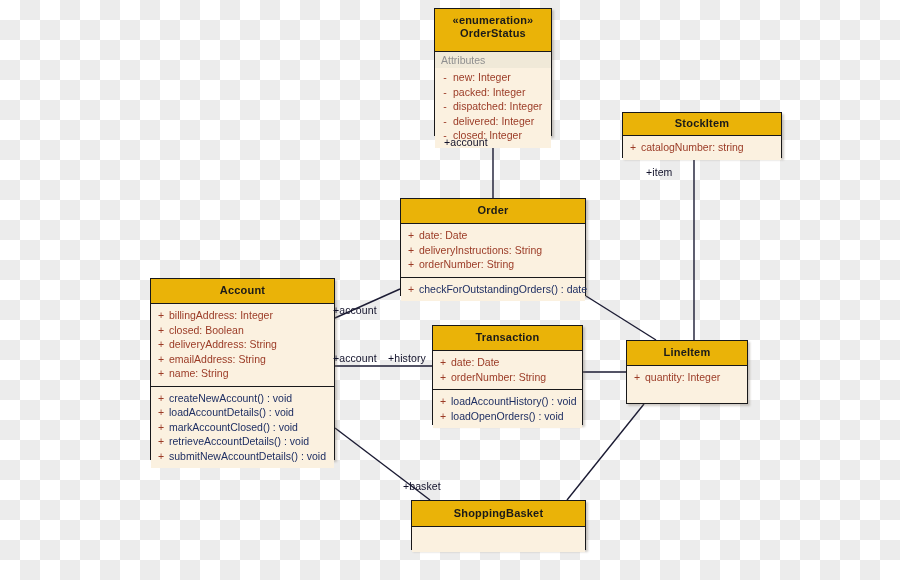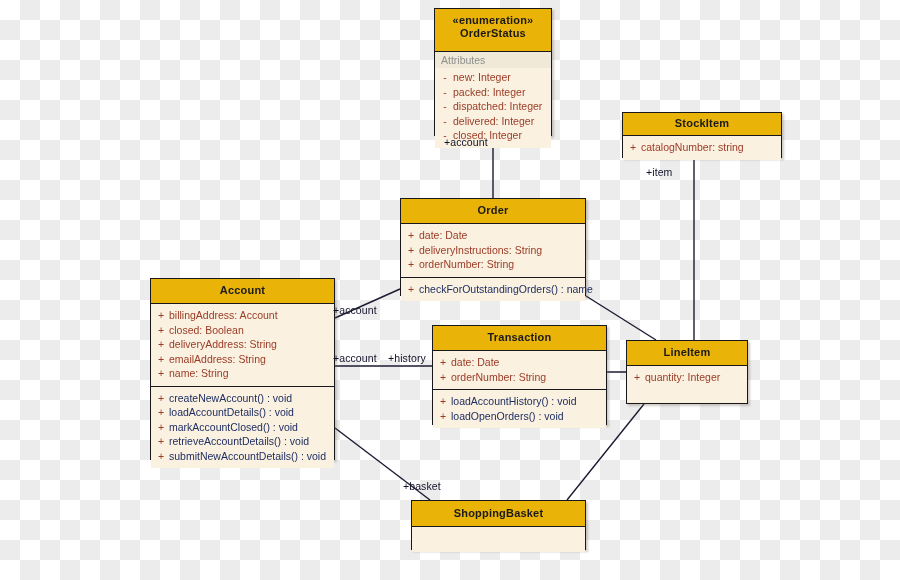--- a/index.html
+++ b/index.html
@@ -157,31 +157,31 @@
         <span class="sig">deliveryInstructions:  String</span>
       </div>
       <div class="feat">
         <span class="vis">+</span>
         <span class="sig">orderNumber:  String</span>
       </div>
     </div>
     <div class="uml-section">
       <div class="feat op">
         <span class="vis">+</span>
-        <span class="sig">checkForOutstandingOrders() : name</span>
+        <span class="sig">checkForOutstandingOrders() : date</span>
       </div>
     </div>
   </div>
 
   <div class="uml-class" style="left:150px;top:278px;width:185px;height:182px;">
     <div class="uml-header" style="height:24px;padding-top:5px;">Account</div>
     <div class="uml-section">
       <div class="feat">
         <span class="vis">+</span>
-        <span class="sig">billingAddress:  Account</span>
+        <span class="sig">billingAddress:  Integer</span>
       </div>
       <div class="feat">
         <span class="vis">+</span>
         <span class="sig">closed:  Boolean</span>
       </div>
       <div class="feat">
         <span class="vis">+</span>
         <span class="sig">deliveryAddress:  String</span>
       </div>
       <div class="feat">
@@ -210,21 +210,21 @@
         <span class="vis">+</span>
         <span class="sig">retrieveAccountDetails() : void</span>
       </div>
       <div class="feat op">
         <span class="vis">+</span>
         <span class="sig">submitNewAccountDetails() : void</span>
       </div>
     </div>
   </div>
 
-  <div class="uml-class" style="left:432px;top:325px;width:175px;height:100px;">
+  <div class="uml-class" style="left:432px;top:325px;width:151px;height:100px;">
     <div class="uml-header" style="height:24px;padding-top:5px;">Transaction</div>
     <div class="uml-section">
       <div class="feat">
         <span class="vis">+</span>
         <span class="sig">date:  Date</span>
       </div>
       <div class="feat">
         <span class="vis">+</span>
         <span class="sig">orderNumber:  String</span>
       </div>

